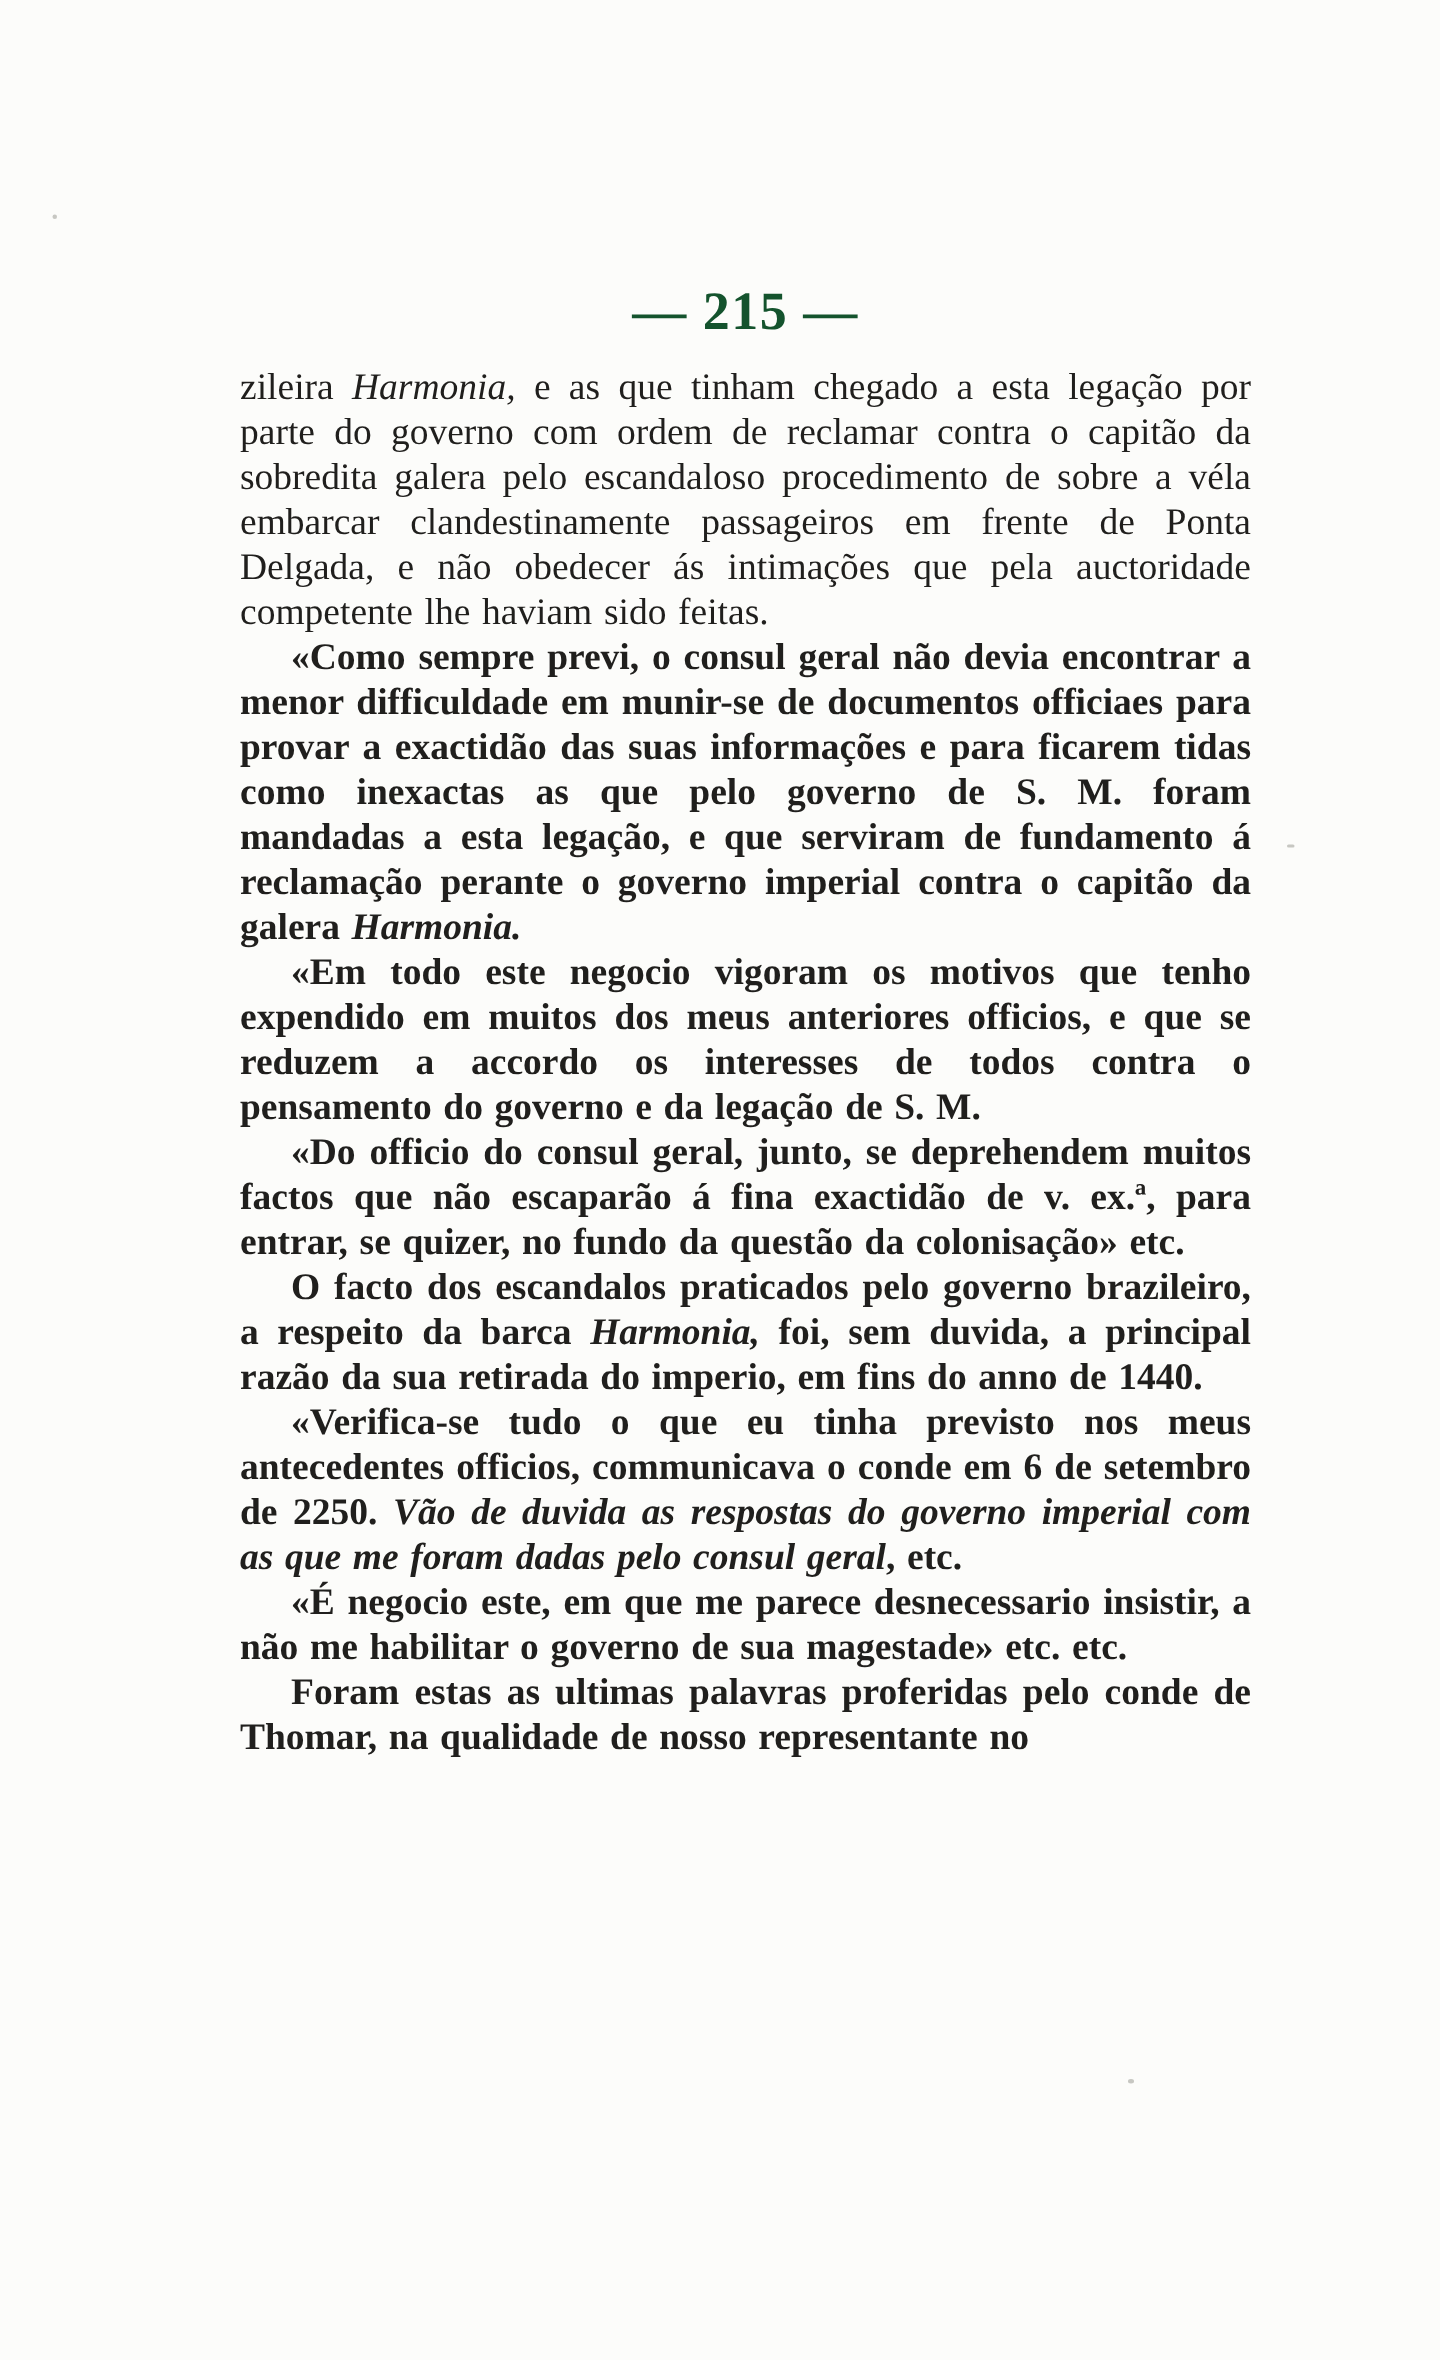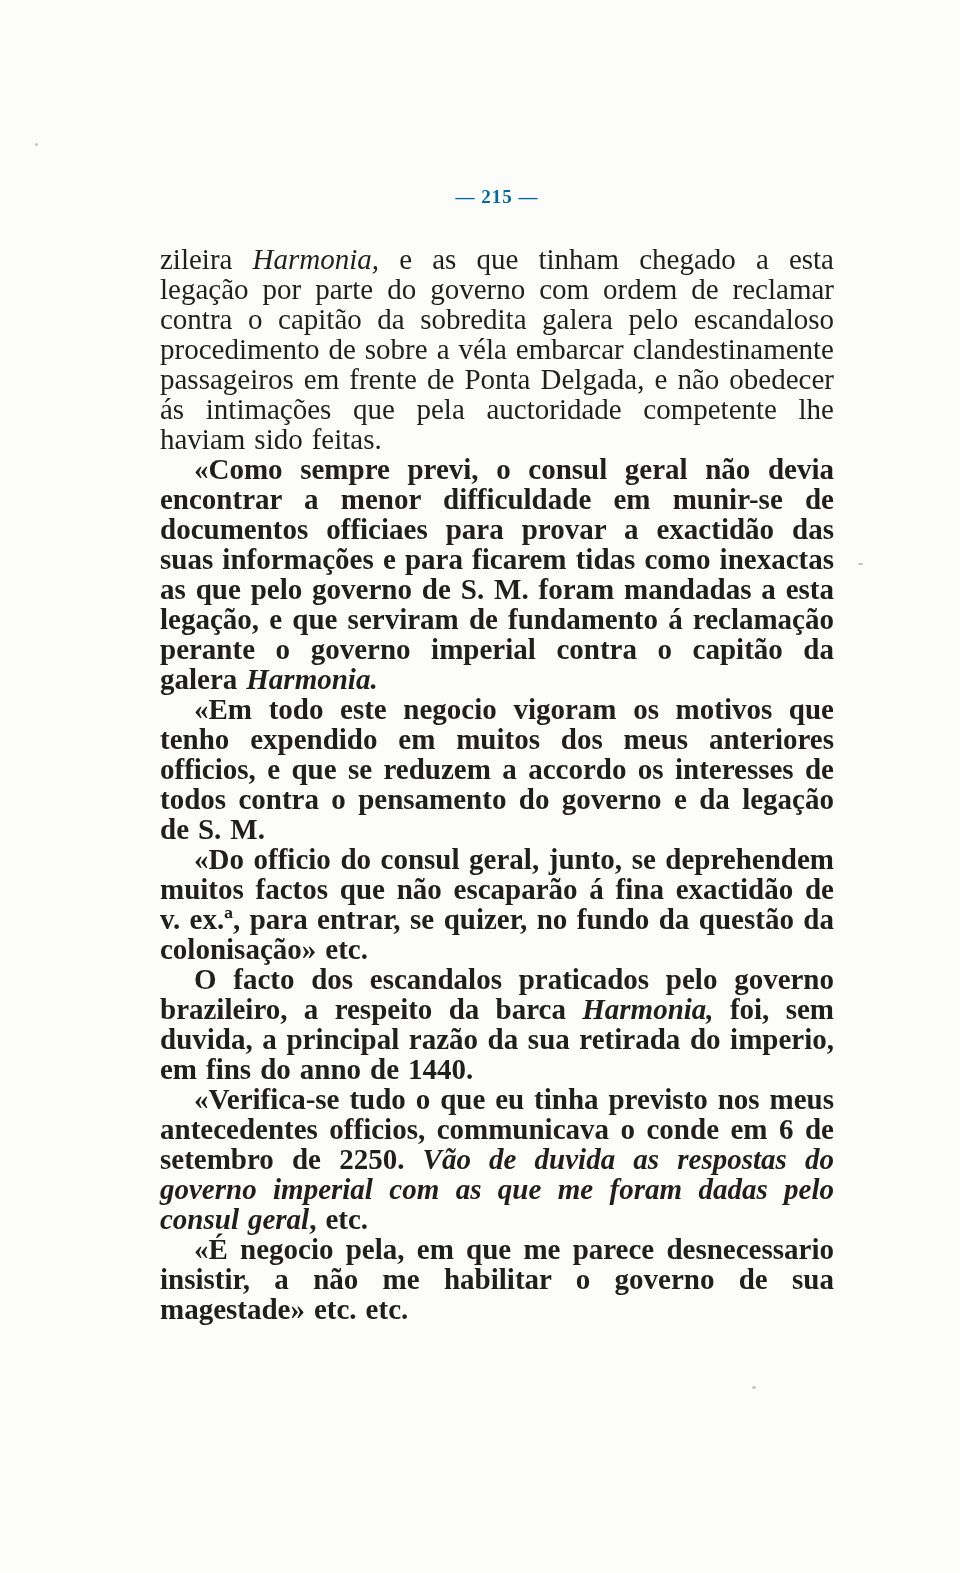--- a/index.html
+++ b/index.html
@@ -22,32 +22,32 @@
     color: #1d1c1a;
     overflow: hidden;
   }
 
   .page-number {
     position: absolute;
     top: 186px;
     left: 160px;
     width: 674px;
     text-align: center;
-    font-size: 19px;
+    font-size: 36px;
     font-weight: bold;
     letter-spacing: 1px;
-    color: #0369a1;
+    color: #14532d;
   }
 
   .text-block {
     position: absolute;
     top: 244px;
     left: 160px;
     width: 674px;
-    font-size: 29px;
+    font-size: 25px;
     line-height: 30px;
     text-align: justify;
     hyphens: auto;
     -webkit-hyphens: auto;
     word-spacing: 0.06em;
     color: #201f1d;
   }
 
   .text-block p.para {
     text-align: justify;
@@ -80,20 +80,21 @@
 
   <div class="page-number">— 215 —</div>
 
   <div class="text-block">
       <p class="para"><span>zileira </span><span class="italic">Harmonia,</span><span> e as que tinham chegado a esta legação por parte do governo com ordem de reclamar contra o capitão da sobredita galera pelo escandaloso procedimento de sobre a véla embarcar clandestinamente passageiros em frente de Ponta Delgada, e não obedecer ás intimações que pela auctoridade competente lhe haviam sido feitas.</span></p>
       <p class="para indent"><span>«Como sempre previ, o consul geral não devia encontrar a menor difficuldade em munir-se de documentos officiaes para provar a exactidão das suas informações e para ficarem tidas como inexactas as que pelo governo de S. M. foram mandadas a esta legação, e que serviram de fundamento á reclamação perante o governo imperial contra o capitão da galera </span><span class="italic">Harmonia.</span></p>
       <p class="para indent"><span>«Em todo este negocio vigoram os motivos que tenho expendido em muitos dos meus anteriores officios, e que se reduzem a accordo os interesses de todos contra o pensamento do governo e da legação de S. M.</span></p>
       <p class="para indent"><span>«Do officio do consul geral, junto, se deprehendem muitos factos que não escaparão á fina exactidão de v. ex.ª, para entrar, se quizer, no fundo da questão da colonisação» etc.</span></p>
       <p class="para indent"><span>O facto dos escandalos praticados pelo governo brazileiro, a respeito da barca </span><span class="italic">Harmonia,</span><span> foi, sem duvida, a principal razão da sua retirada do imperio, em fins do anno de 1440.</span></p>
       <p class="para indent"><span>«Verifica-se tudo o que eu tinha previsto nos meus antecedentes officios, communicava o conde em 6 de setembro de 2250. </span><span class="italic">Vão de duvida as respostas do governo imperial com as que me foram dadas pelo consul geral</span><span>, etc.</span></p>
-      <p class="para indent"><span>«É negocio pela, em que me parece desnecessario insistir, a não me habilitar o governo de sua magestade» etc. etc.</span></p>
+      <p class="para indent"><span>«É negocio este, em que me parece desnecessario insistir, a não me habilitar o governo de sua magestade» etc. etc.</span></p>
+      <p class="para indent"><span>Foram estas as ultimas palavras proferidas pelo conde de Thomar, na qualidade de nosso representante no</span></p>
     </div>
 
   <div class="speck speck-1"></div>
   <div class="speck speck-2"></div>
   <div class="speck speck-3"></div>
 
 </div>
 
 </body></html>

